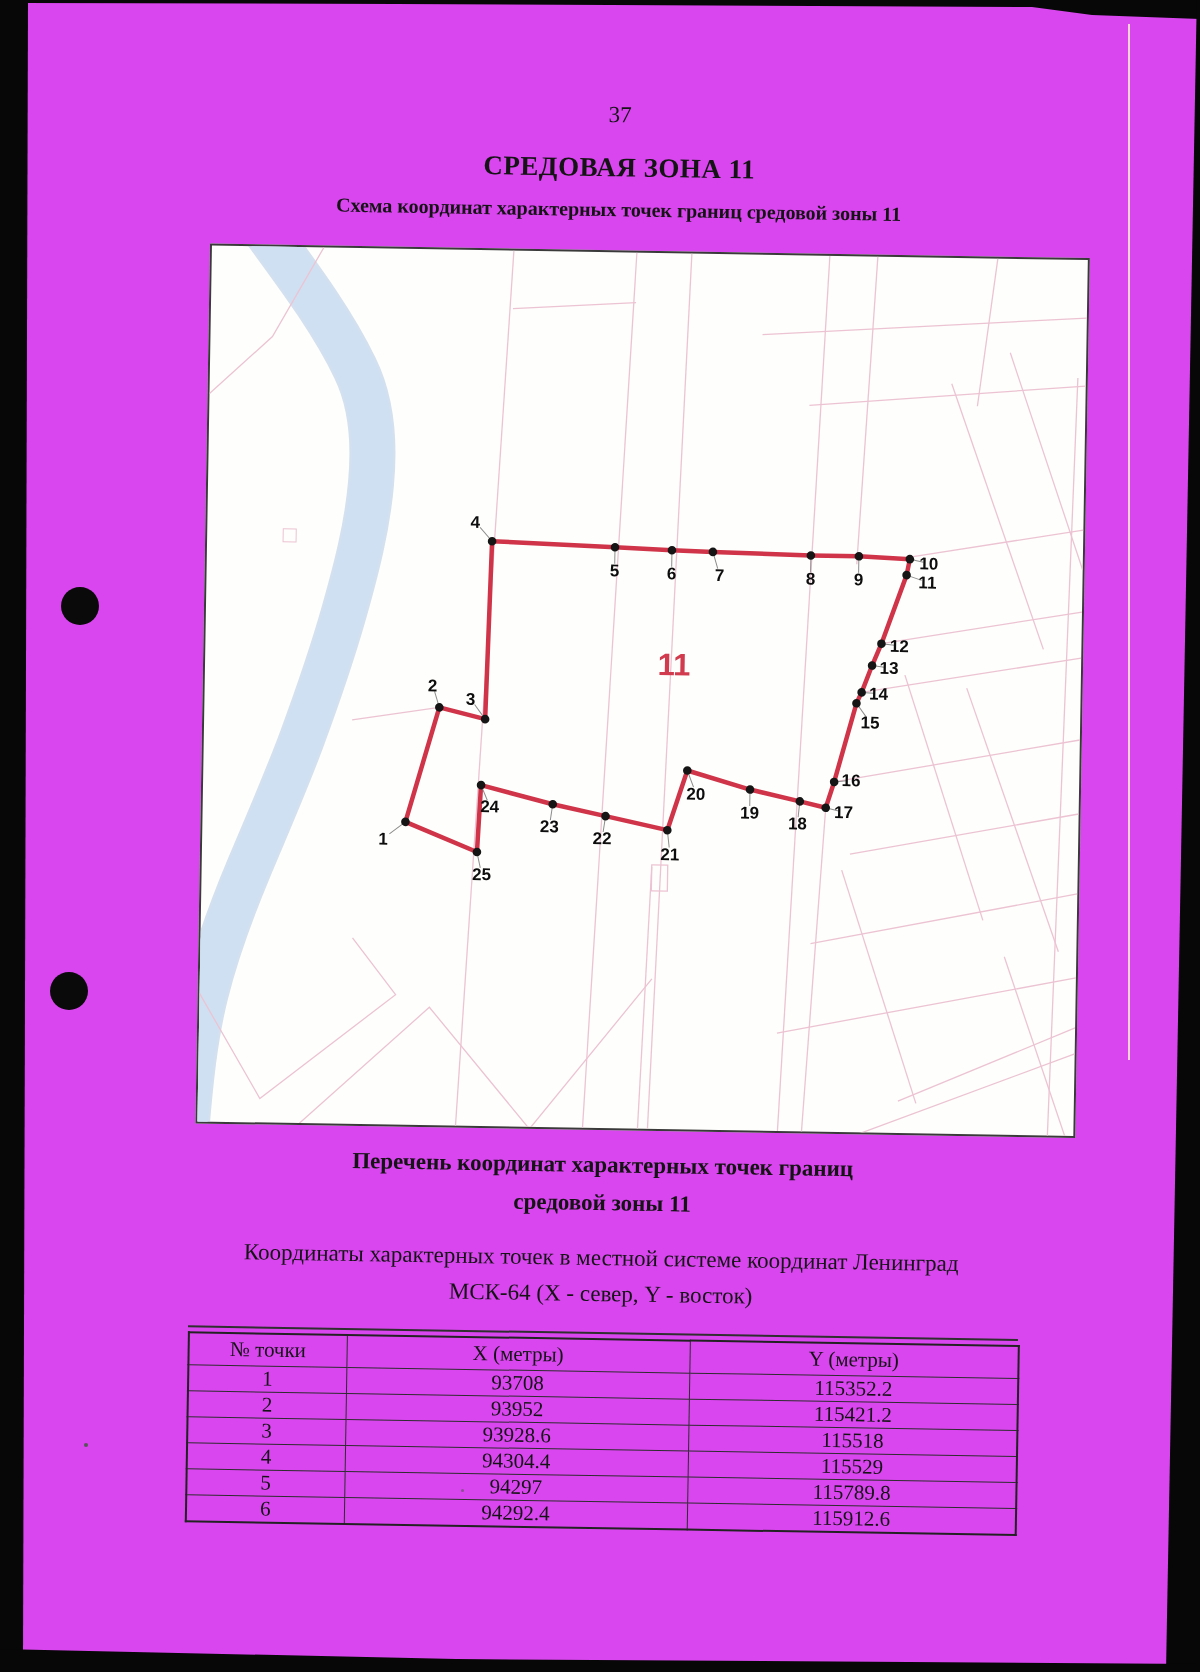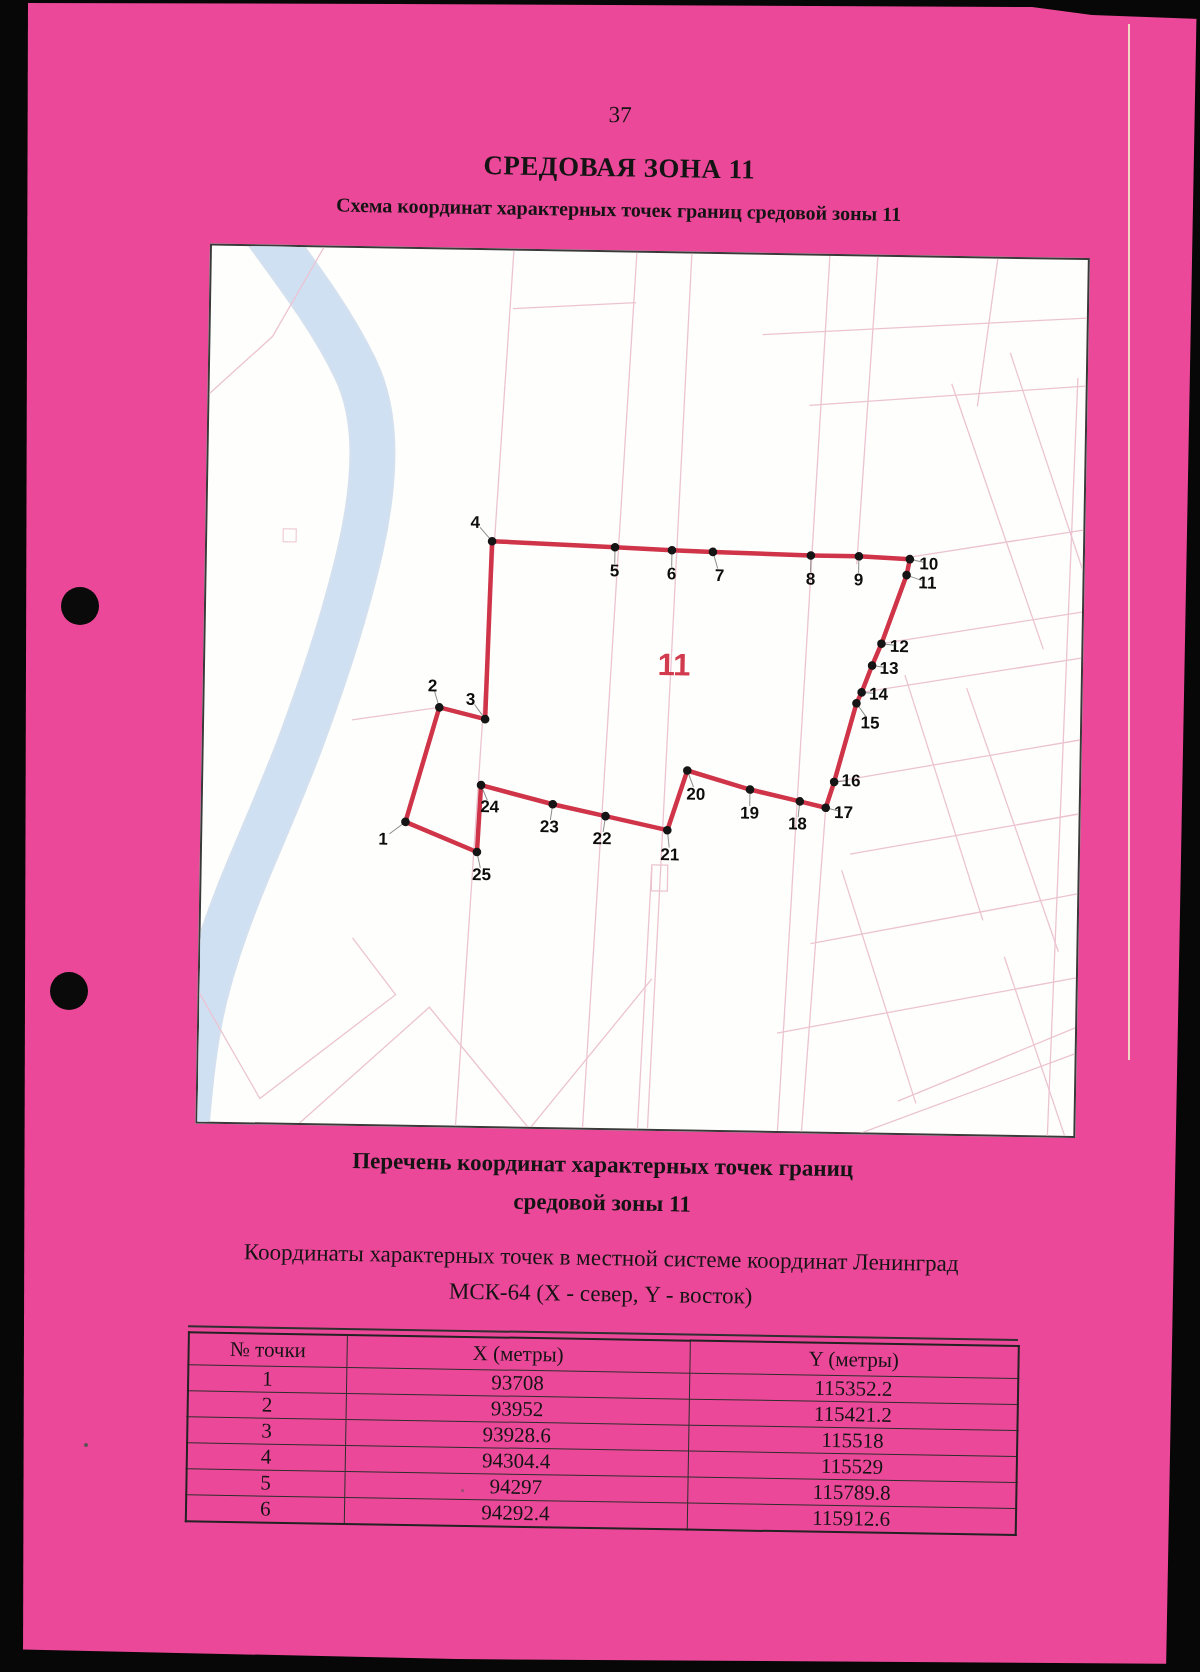--- a/index.html
+++ b/index.html
@@ -1,16 +1,16 @@
 <!DOCTYPE html>
 <html style="--boundary: #cf3448; --zone_label: #d23a4e; --river: #cfe0f2; --river_edge: #aec6e4; --cadastral: #ecc3d2;"><head>
 <meta charset="utf-8">
 <style>
   html,body{margin:0;padding:0;background:#e8e8e8;}
-  .page{position:relative;width:1200px;height:1672px;background:#ec4899;overflow:hidden;
+  .page{position:relative;width:1200px;height:1672px;background:#d946ef;overflow:hidden;
         font-family:"Liberation Serif","DejaVu Serif",serif;color:#141414;}
   .content{position:absolute;left:0;top:0;width:1244px;height:1672px;
            transform:rotate(0.95deg);transform-origin:0 0;z-index:1;}
   .centered{position:absolute;left:0;width:1244px;text-align:center;}
   .page-number{top:92px;font-size:23px;}
   .main-title{top:142px;font-size:27px;font-weight:bold;letter-spacing:.5px;}
   .map-subtitle{top:188px;font-size:20px;font-weight:bold;}
   .map-frame{position:absolute;left:214px;top:240px;width:876px;height:876px;
              border:2px solid #3a3a3a;background:#fefefc;}
   .map-frame svg{display:block;width:876px;height:876px;}

